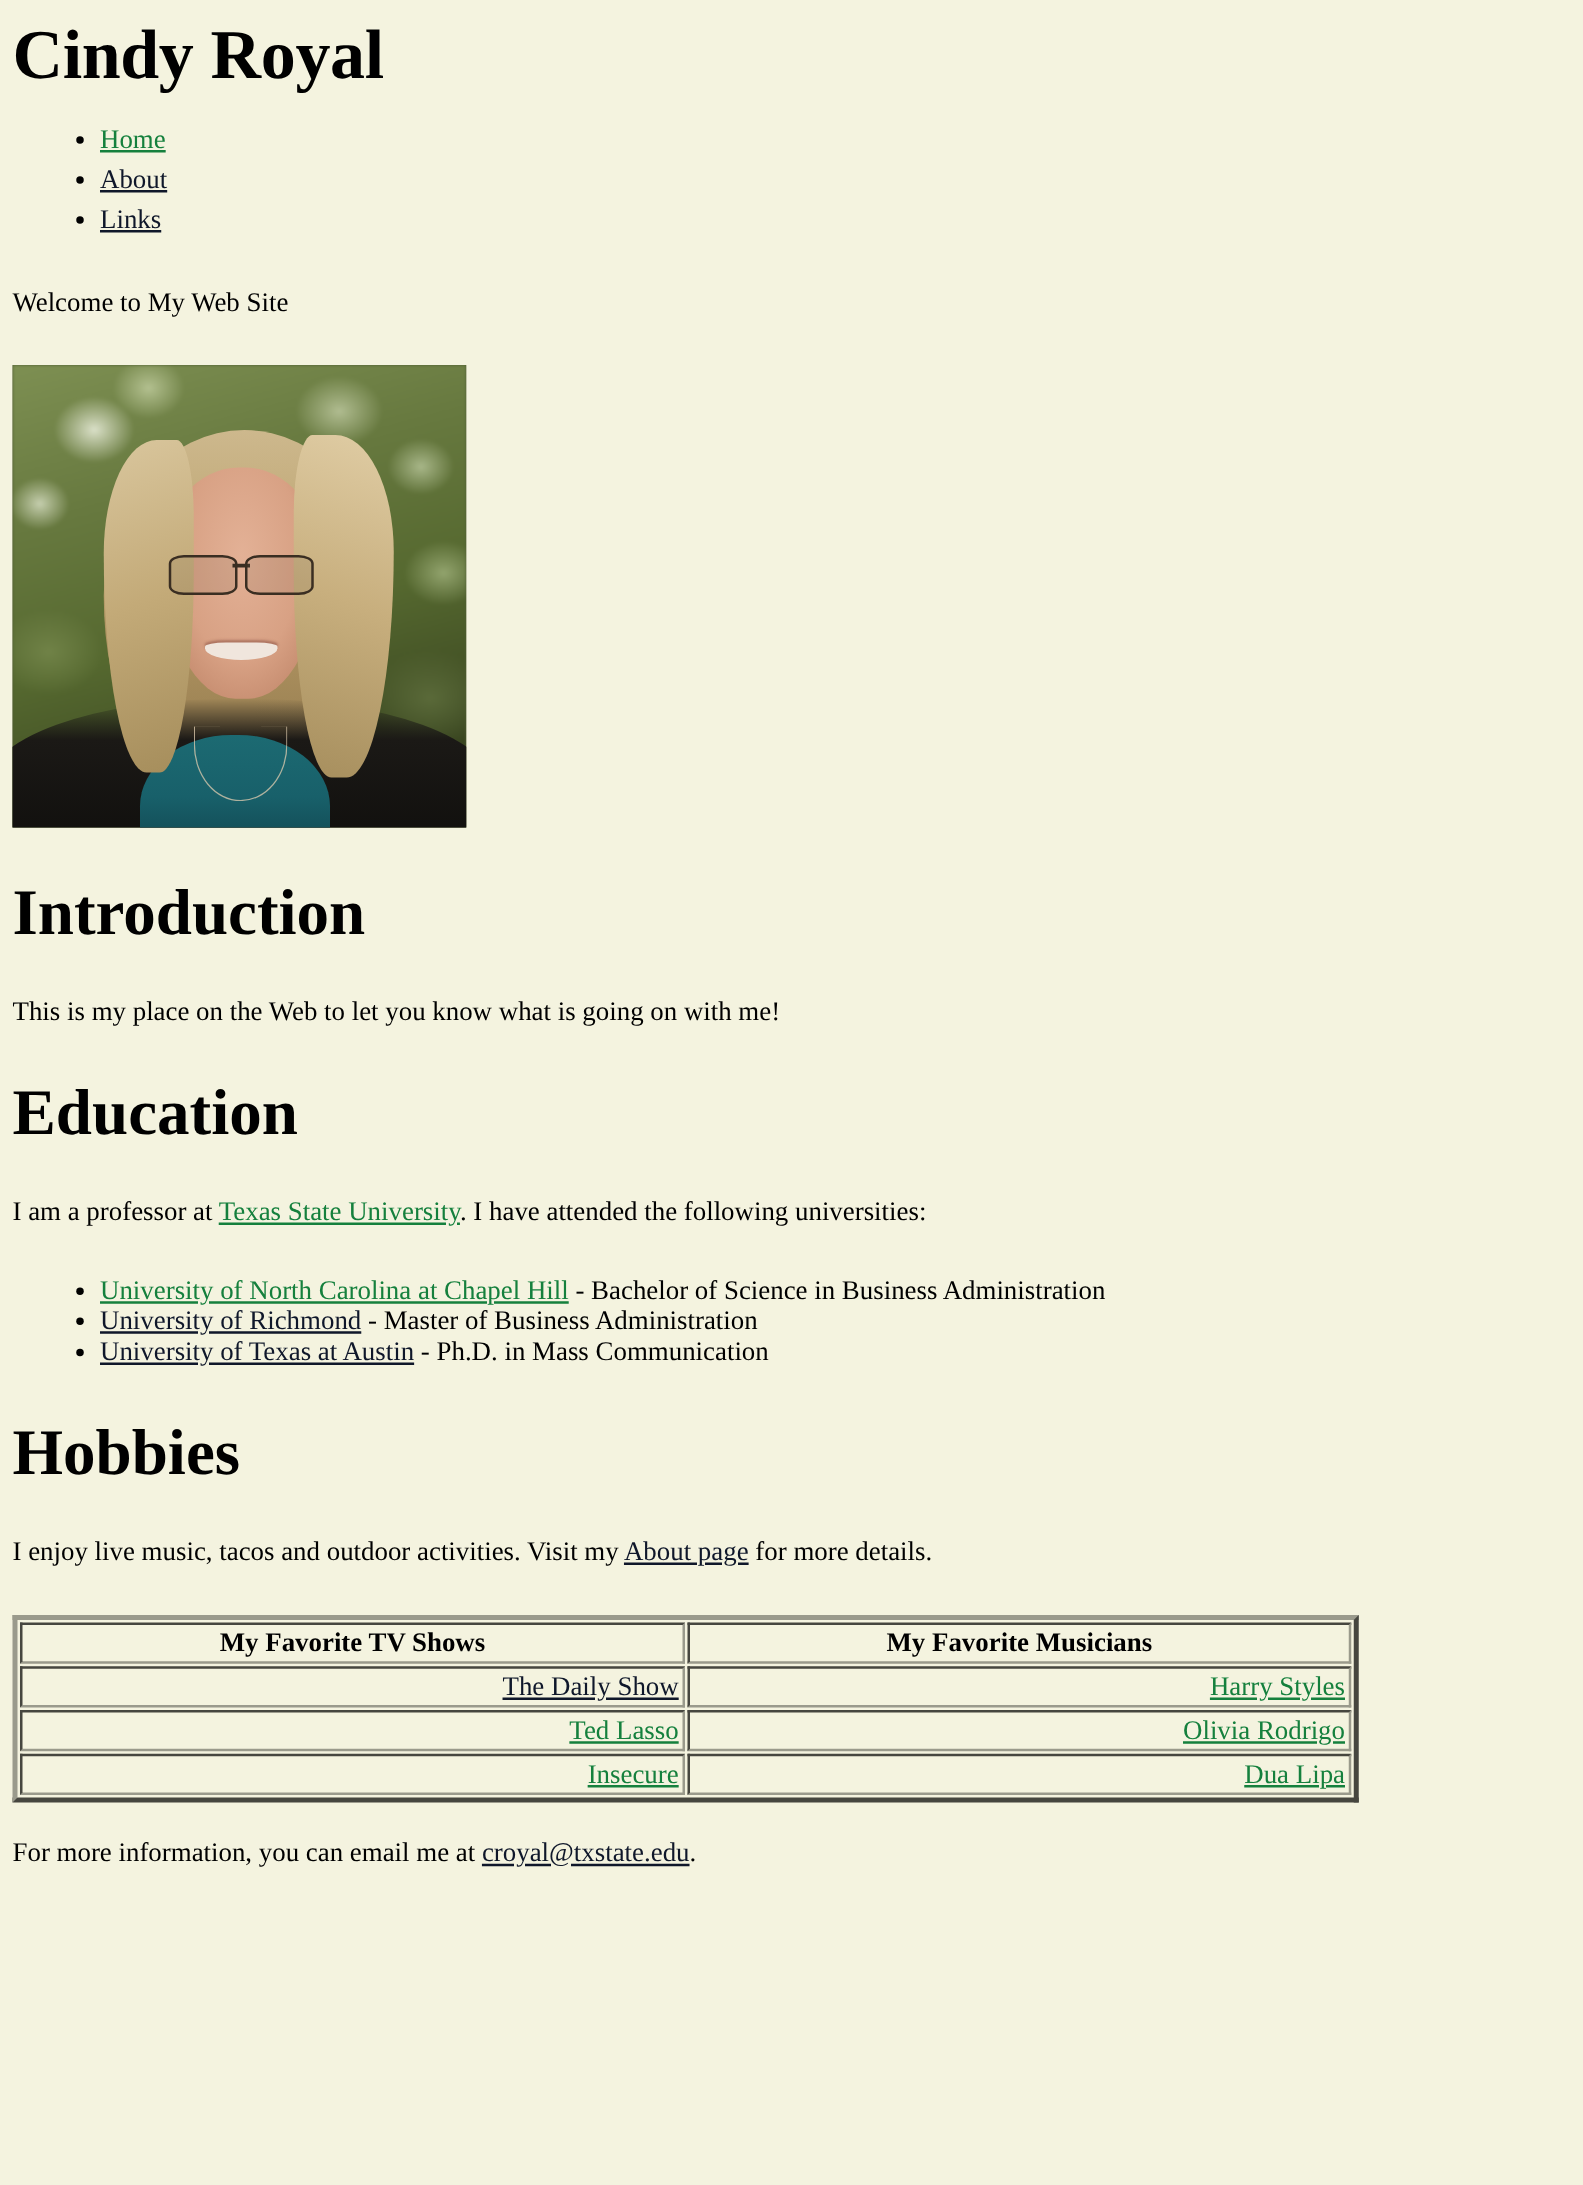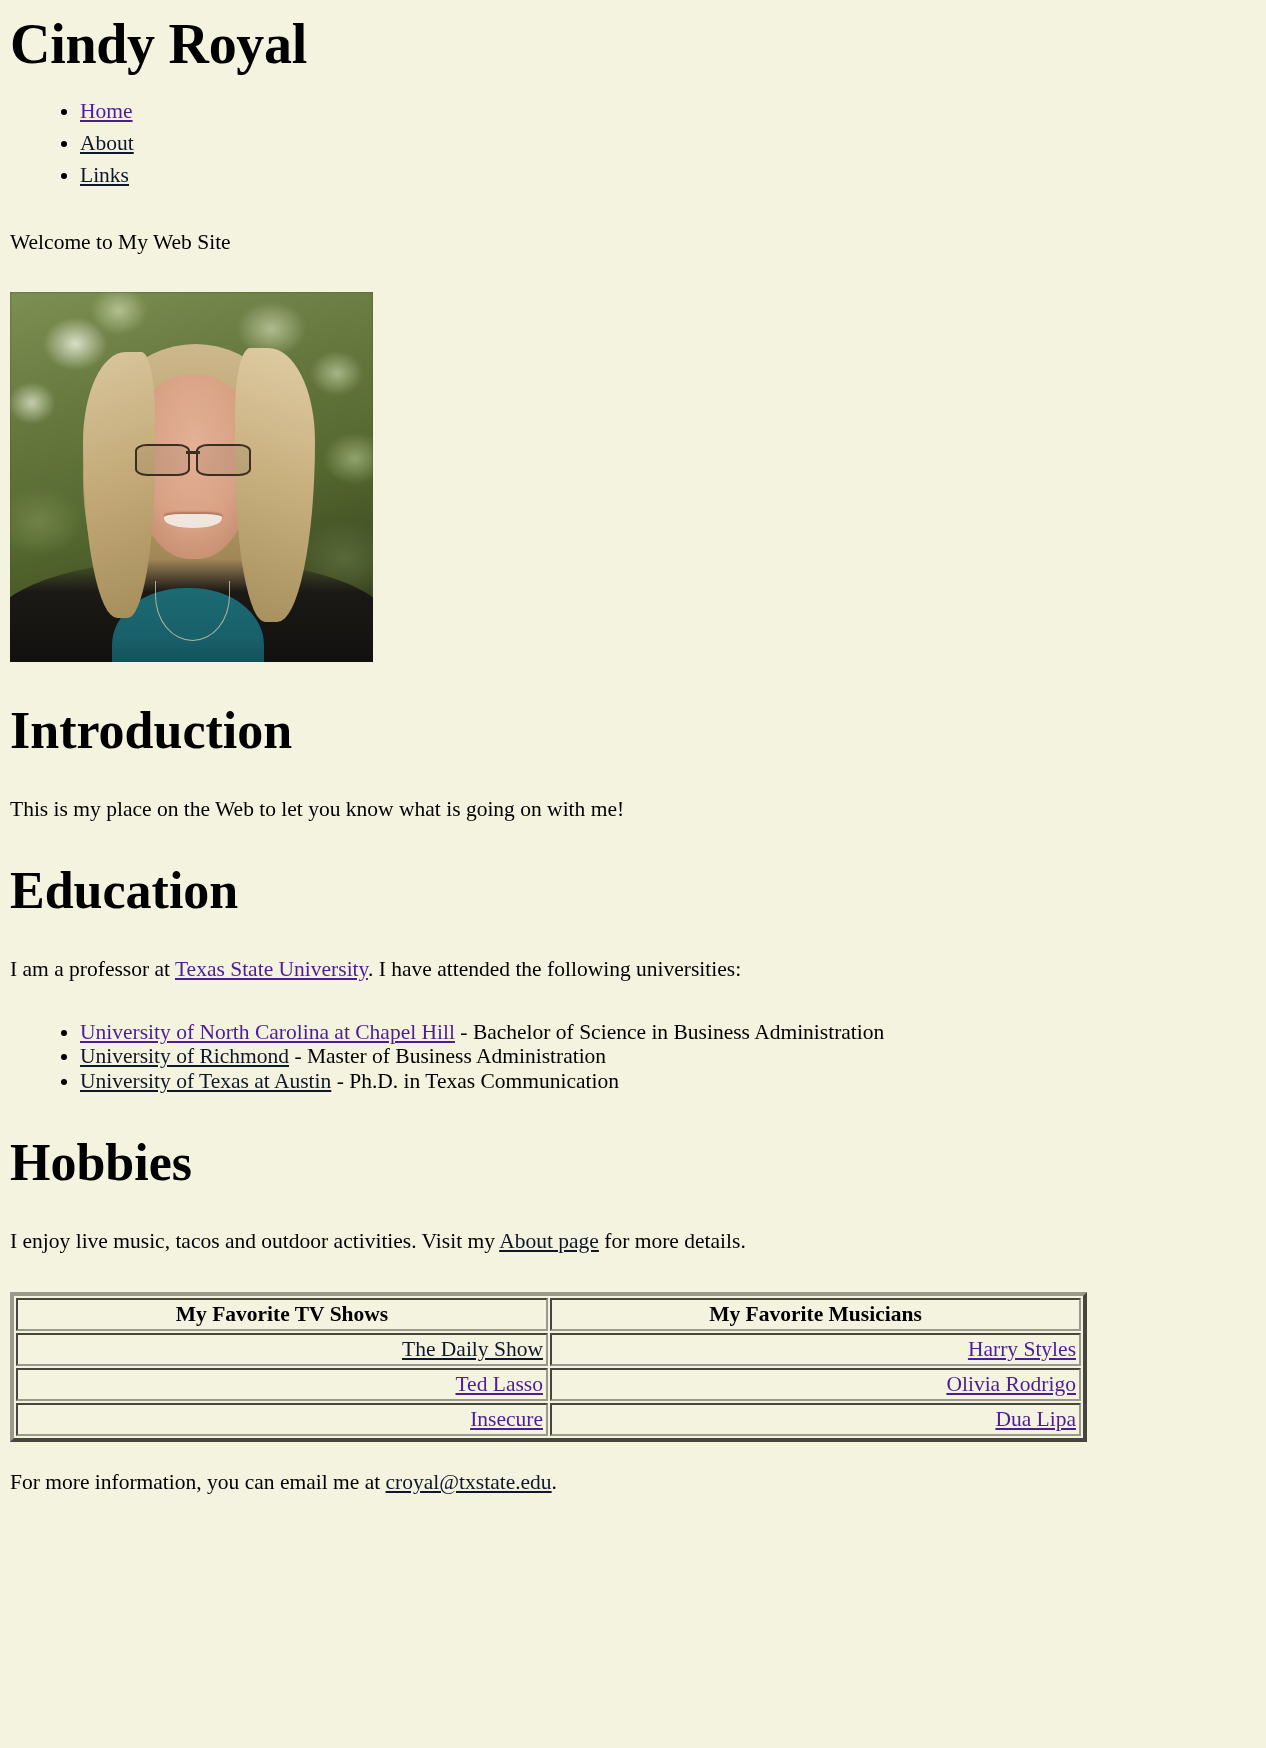--- a/index.html
+++ b/index.html
@@ -45,21 +45,21 @@
   }
   li {
     margin: 0;
     padding: 0;
     white-space: nowrap;
   }
   a {
     text-decoration: underline;
   }
   a.link-unvisited { color: #0f172a; }
-  a.link-visited   { color: #4c1d95; }
+  a.link-visited   { color: #15803d; }
 
   
   .nav-list {
     margin: 18px 0 26px 0;
   }
   .nav-list li {
     line-height: 1.5;
   }
 
   
@@ -258,21 +258,21 @@
 
   <h2>Introduction</h2>
   <p>This is my place on the Web to let you know what is going on with me!</p>
 
   <h2>Education</h2>
   <p><span>I am a professor at </span><a href="#" class="link-visited">Texas State University</a><span>. I have attended the following universities:</span></p>
 
   <ul>
     <li><a href="#" class="link-visited">University of North Carolina at Chapel Hill</a><span> - Bachelor of Science in Business Administration</span></li>
     <li><a href="#" class="link-unvisited">University of Richmond</a><span> - Master of Business Administration</span></li>
-    <li><a href="#" class="link-unvisited">University of Texas at Austin</a><span> - Ph.D. in Texas Communication</span></li>
+    <li><a href="#" class="link-unvisited">University of Texas at Austin</a><span> - Ph.D. in Mass Communication</span></li>
   </ul>
 
   <h2>Hobbies</h2>
   <p><span>I enjoy live music, tacos and outdoor activities. Visit my </span><a href="#" class="link-unvisited">About page</a><span> for more details.</span></p>
 
   <table>
     <tbody>
         <tr>
       <th class="col-a">My Favorite TV Shows</th>
       <th class="col-b">My Favorite Musicians</th>

